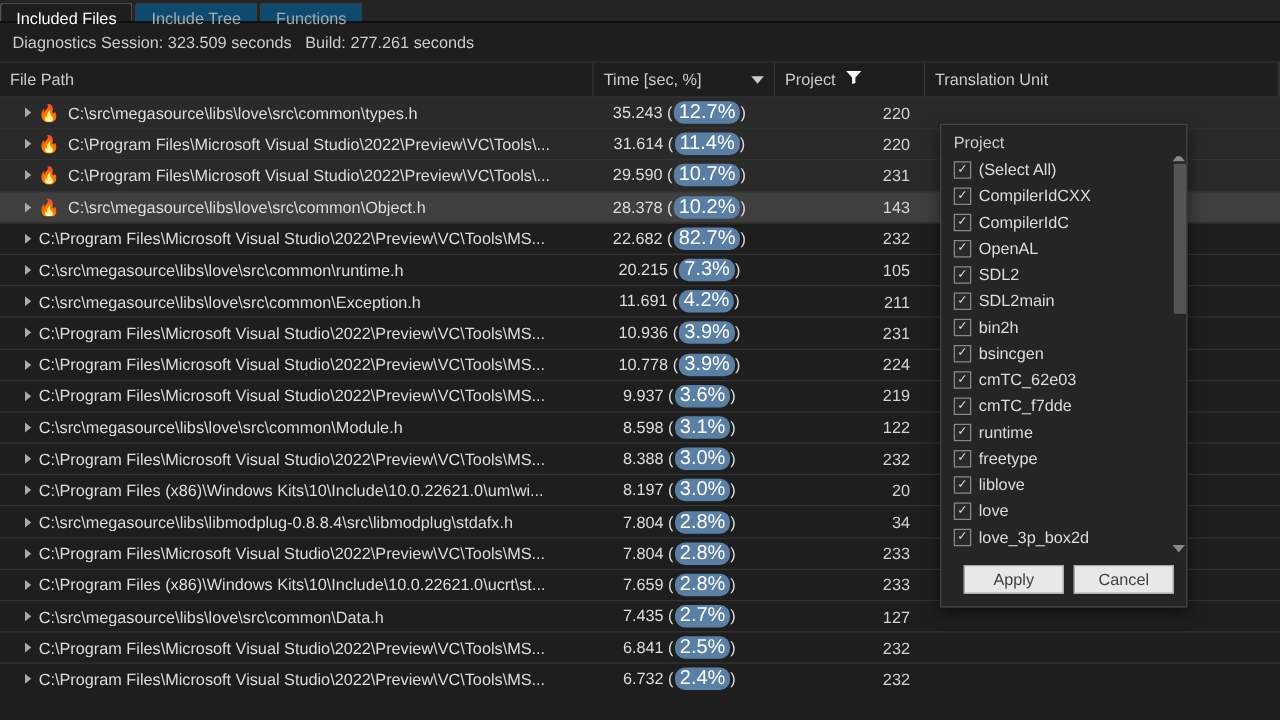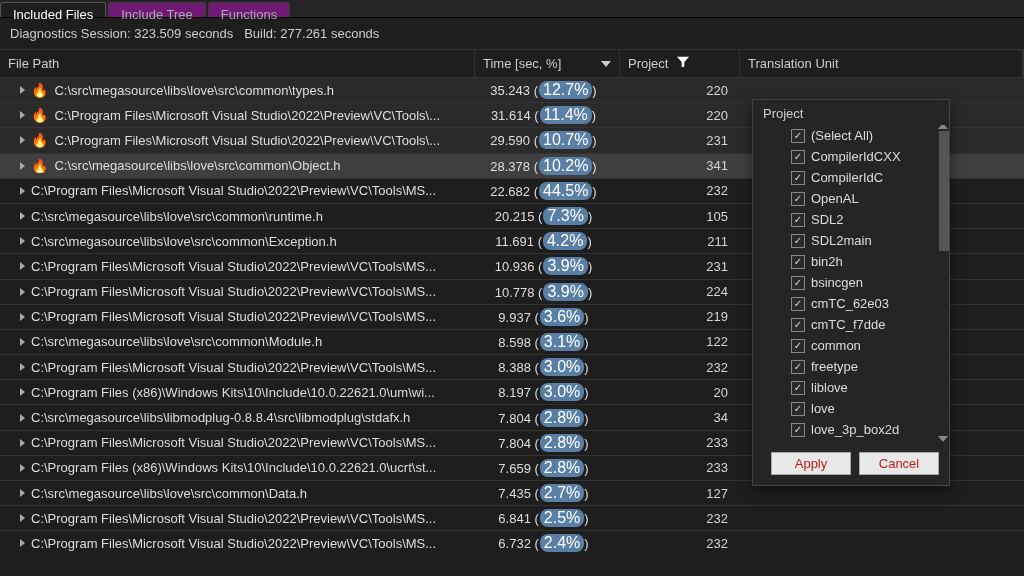--- a/index.html
+++ b/index.html
@@ -17,21 +17,21 @@
   display: flex;
   border-bottom: 1px solid #000;
   background: #252525;
   height: 18px;
 }
 .tab {
   padding: 4px 12px;
   border: 1px solid #3e3e3e;
   border-bottom: none;
   margin-right: 2px;
-  background: #701a75;
+  background: #0c4a6e;
   color: #aaa;
   cursor: pointer;
   border-radius: 3px 3px 0 0;
   margin-top: 2px;
 }
 .tab.active {
   background: #1e1e1e;
   color: #fff;
   border-color: #555;
 }
@@ -134,21 +134,20 @@
 }
 .popup-title {
   padding: 6px 10px 4px;
   color: #ccc;
 }
 .popup-list {
   max-height: 400px;
   overflow-y: auto;
   padding: 0 6px 4px 10px;
   position: relative;
-  margin-left: 28px;
 }
 .popup-item {
   display: flex;
   align-items: center;
   gap: 6px;
   padding: 3px 0;
   color: #ddd;
   cursor: pointer;
 }
 .cb {
@@ -180,21 +179,21 @@
 .scroll-arrow.up { top: -2px; border-bottom: 6px solid #888; }
 .scroll-arrow.dn { bottom: 40px; border-top: 6px solid #888; }
 .popup-btns {
   display: flex;
   gap: 8px;
   padding: 8px 10px 10px;
   justify-content: flex-end;
 }
 .popup-btn {
   background: #e8e8e8;
-  color: #b91c1c;
+  color: #404040;
   border: 1px solid #aaa;
   padding: 3px 0;
   width: 80px;
   text-align: center;
   cursor: pointer;
   font-size: 13px;
 }
 </style>
 </head>
 <body>
@@ -264,30 +263,30 @@
         <div class="col-proj"></div>
         <div class="col-tu"></div>
       </div>
       <div class="row hot-row sel">
         <div class="col-path">
           <span class="expand"></span>
           <span class="fire">🔥</span>
           <span class="path-text">C:\src\megasource\libs\love\src\common\Object.h</span>
         </div>
         <div class="col-time time-cell">28.378 (<span class="pct">10.2%</span>)</div>
-        <div class="col-parse">341</div>
-        <div class="col-proj"></div>
-        <div class="col-tu"></div>
-      </div>
-      <div class="row">
-        <div class="col-path">
-          <span class="expand"></span>
-          <span class="path-text">C:\Program Files\Microsoft Visual Studio\2022\Preview\VC\Tools\MS...</span>
-        </div>
-        <div class="col-time time-cell">22.682 (<span class="pct">44.5%</span>)</div>
+        <div class="col-parse">143</div>
+        <div class="col-proj"></div>
+        <div class="col-tu"></div>
+      </div>
+      <div class="row">
+        <div class="col-path">
+          <span class="expand"></span>
+          <span class="path-text">C:\Program Files\Microsoft Visual Studio\2022\Preview\VC\Tools\MS...</span>
+        </div>
+        <div class="col-time time-cell">22.682 (<span class="pct">82.7%</span>)</div>
         <div class="col-parse">232</div>
         <div class="col-proj"></div>
         <div class="col-tu"></div>
       </div>
       <div class="row">
         <div class="col-path">
           <span class="expand"></span>
           <span class="path-text">C:\src\megasource\libs\love\src\common\runtime.h</span>
         </div>
         <div class="col-time time-cell">20.215 (<span class="pct">7.3%</span>)</div>
@@ -468,21 +467,21 @@
       <div class="popup-item">
         <span class="cb"></span>
         <span>cmTC_62e03</span>
       </div>
       <div class="popup-item">
         <span class="cb"></span>
         <span>cmTC_f7dde</span>
       </div>
       <div class="popup-item">
         <span class="cb"></span>
-        <span>common</span>
+        <span>runtime</span>
       </div>
       <div class="popup-item">
         <span class="cb"></span>
         <span>freetype</span>
       </div>
       <div class="popup-item">
         <span class="cb"></span>
         <span>liblove</span>
       </div>
       <div class="popup-item">

